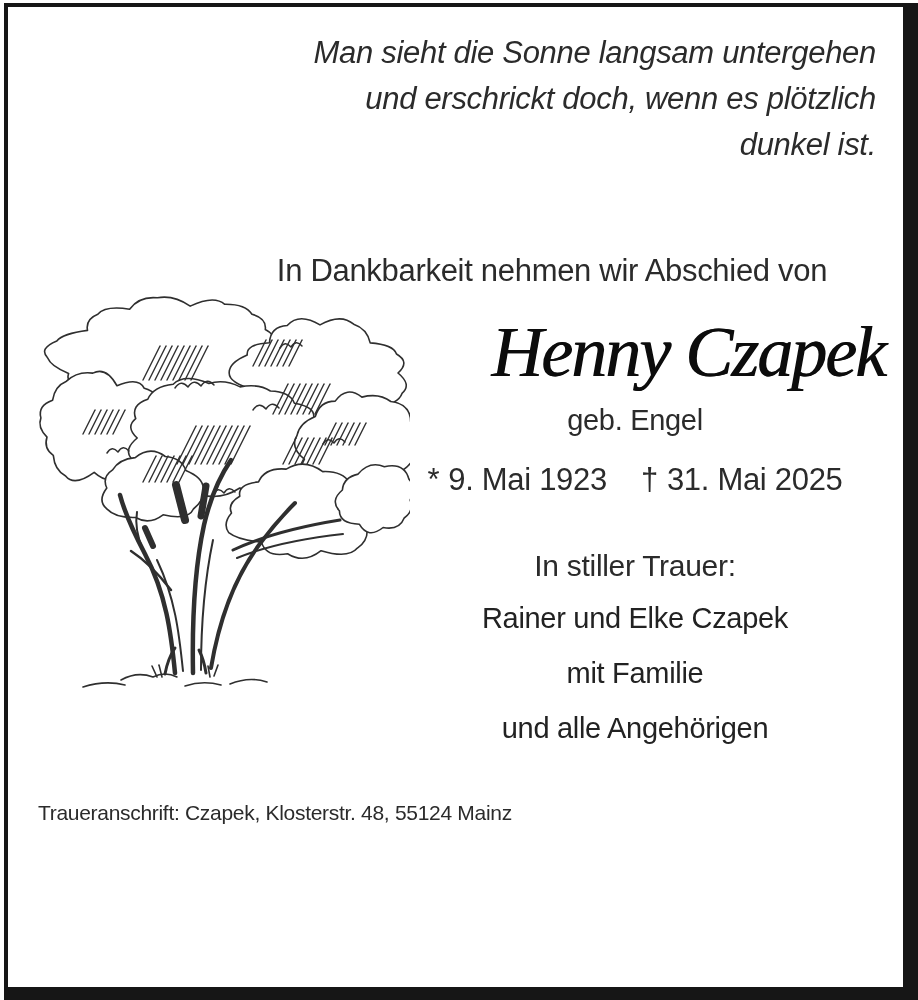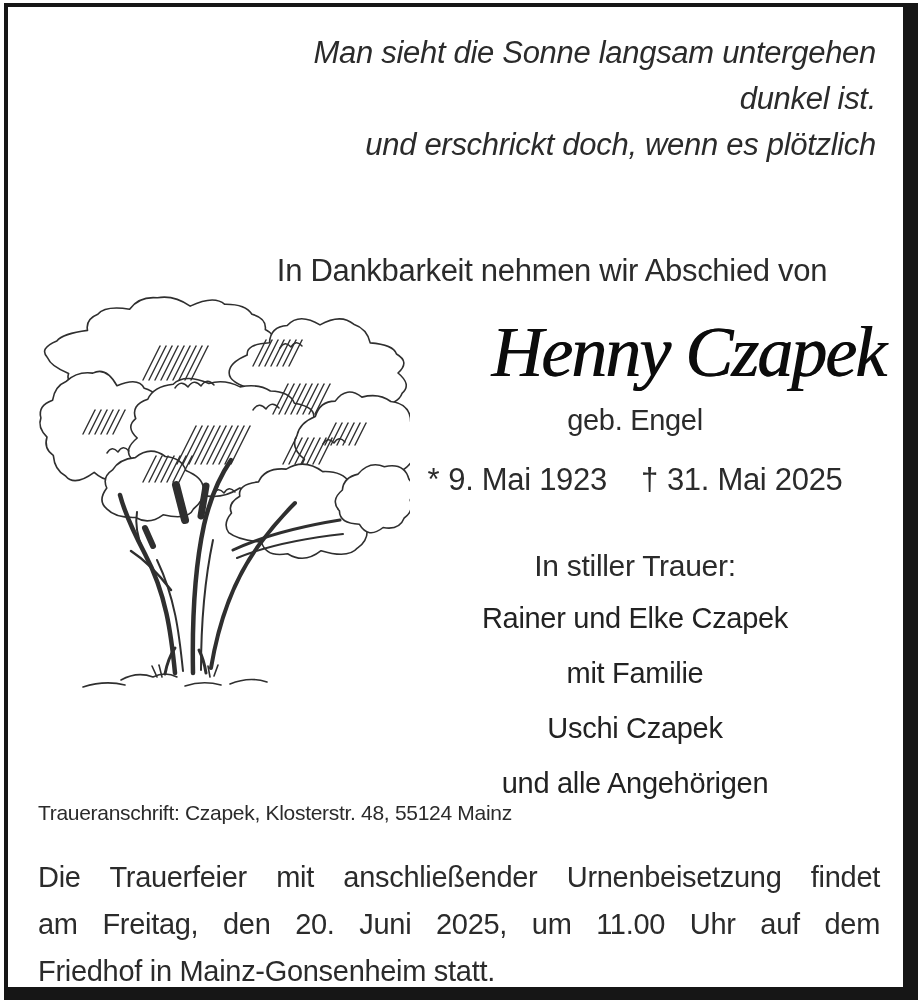--- a/index.html
+++ b/index.html
@@ -35,22 +35,22 @@
   .ceremony .just{text-align:justify;text-align-last:justify;}
 </style>
 </head>
 <body>
 
 <div class="page">
   <div class="frame"></div>
 
   <div class="poem">
     <div>Man sieht die Sonne langsam untergehen</div>
+    <div>und erschrickt doch, wenn es plötzlich</div>
     <div>dunkel ist.</div>
-    <div>und erschrickt doch, wenn es plötzlich</div>
   </div>
 
   <div class="intro">In Dankbarkeit nehmen wir Abschied von</div>
 
   <div class="tree">
     <svg id="treeSvg" viewBox="0 0 385 410" xmlns="http://www.w3.org/2000/svg" aria-hidden="true">
         <path d="M267.7 70.0 Q279.9 79.3 265.1 86.6 Q265.3 95.2 238.6 98.0 Q236.6 107.1 221.7 110.7 Q217.5 122.1 198.2 121.9 Q189.5 136.4 166.8 127.5 Q151.1 131.6 135.2 120.6 Q110.5 132.4 95.8 128.4 Q75.1 128.0 70.8 114.9 Q51.5 112.2 53.2 100.6 Q40.4 94.8 43.6 85.4 Q25.8 78.2 22.7 70.0 Q13.4 60.5 31.8 52.9 Q37.8 45.6 62.5 42.4 Q60.4 31.1 72.8 26.2 Q80.4 17.4 104.6 21.2 Q114.2 8.0 132.4 9.8 Q148.6 6.7 165.2 18.1 Q188.9 6.8 199.8 16.3 Q220.4 16.0 227.0 26.3 Q241.7 30.4 240.3 41.5 Q251.1 47.1 249.0 55.7 Q271.7 62.0 267.7 70.0 Z" fill="#ffffff" stroke="#2f2f2f" stroke-width="1.6" stroke-linecap="round" stroke-linejoin="round"></path>
         <path d="M373.0 85.0 Q387.2 96.7 377.0 105.4 Q373.4 115.8 352.0 119.2 Q345.8 131.4 328.3 133.2 Q314.4 141.6 295.0 133.7 Q277.9 138.0 265.4 127.9 Q247.3 128.9 246.0 114.4 Q224.9 112.8 228.2 101.6 Q203.9 94.6 204.2 85.0 Q203.6 74.9 222.2 66.9 Q221.1 56.0 244.5 54.7 Q245.3 38.6 262.2 37.5 Q274.2 24.3 295.0 36.9 Q315.8 25.1 328.7 36.2 Q342.1 40.7 345.2 54.9 Q368.4 56.6 371.5 66.0 Q385.4 73.9 373.0 85.0 Z" fill="#ffffff" stroke="#2f2f2f" stroke-width="1.6" stroke-linecap="round" stroke-linejoin="round"></path>
         <path d="M141.0 140.0 Q143.3 151.5 132.8 160.8 Q134.4 175.4 121.0 181.2 Q112.6 191.4 94.3 188.0 Q83.3 197.0 69.2 184.4 Q49.4 198.9 40.6 188.0 Q29.6 182.2 28.3 167.4 Q18.4 160.7 22.0 149.1 Q12.2 139.4 15.9 129.9 Q12.4 117.7 27.6 112.2 Q29.6 98.1 41.5 93.2 Q52.2 82.9 67.8 85.1 Q81.3 78.2 92.0 97.8 Q113.5 88.6 119.3 100.3 Q134.9 104.8 134.8 118.5 Q150.0 127.2 141.0 140.0 Z" fill="#ffffff" stroke="#2f2f2f" stroke-width="1.6" stroke-linecap="round" stroke-linejoin="round"></path>
         <path d="M295.9 150.0 Q304.1 161.3 296.2 170.9 Q293.2 181.1 266.5 183.3 Q259.4 191.8 240.9 192.4 Q234.1 206.7 214.8 200.0 Q198.7 210.4 182.9 208.1 Q166.1 208.2 157.9 193.6 Q137.7 194.1 132.9 183.6 Q109.8 180.3 106.2 170.4 Q98.5 161.4 112.2 150.0 Q100.2 139.1 110.7 130.6 Q105.5 117.0 122.8 111.3 Q128.2 98.6 148.2 96.3 Q159.3 85.2 183.9 95.5 Q199.4 90.9 215.1 98.9 Q233.6 95.4 245.4 103.0 Q264.9 103.7 269.4 115.2 Q291.2 118.8 288.5 130.7 Q298.8 139.7 295.9 150.0 Z" fill="#ffffff" stroke="#2f2f2f" stroke-width="1.6" stroke-linecap="round" stroke-linejoin="round"></path>
@@ -154,24 +154,18 @@
 
   <div class="dates">
     <span class="sym">*</span><span>9. Mai 1923</span><span class="gap"></span><span class="sym">†</span><span>31. Mai 2025</span>
   </div>
 
   <div class="trauer">In stiller Trauer:</div>
 
   <div class="mourners">
     <div>Rainer und Elke Czapek</div>
     <div>mit Familie</div>
-    <div>Uschi Czapek</div>
     <div>und alle Angehörigen</div>
   </div>
 
   <div class="address">Traueranschrift: Czapek, Klosterstr. 48, 55124 Mainz</div>
 
-  <div class="ceremony">
-    <div class="just">Die Trauerfeier mit anschließender Urnenbeisetzung findet</div>
-    <div class="just">am Freitag, den 20. Juni 2025, um 11.00 Uhr auf dem</div>
-    <div>Friedhof in Mainz-Gonsenheim statt.</div>
-  </div>
 </div>
 
 </body></html>

